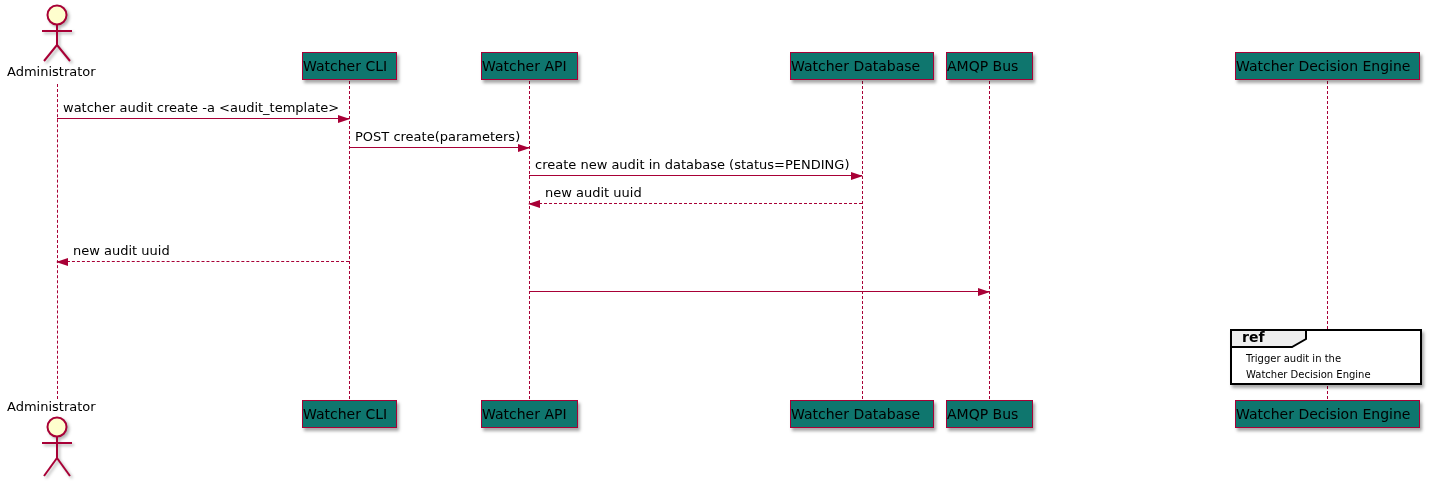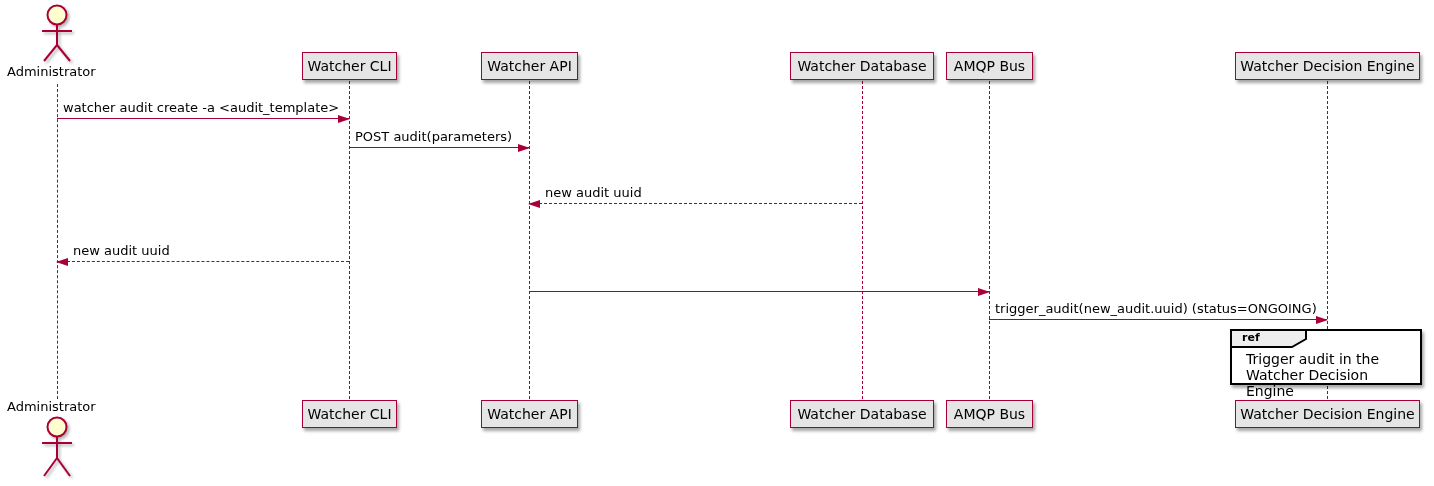--- a/index.html
+++ b/index.html
@@ -4,23 +4,23 @@
 <style>
   html,body{margin:0;padding:0;background:#ffffff;}
   .diagram{
     position:relative;width:1434px;height:486px;background:#ffffff;overflow:hidden;
     font-family:"DejaVu Sans", sans-serif;color:#000;
   }
   
   .lifeline{position:absolute;width:0;border-left:1px dashed #A80036;}
   
   .participant{
-    position:absolute;height:28px;background:#e5e5e5;border:1.7px solid #A80036;
+    position:absolute;height:28px;background:#0f766e;border:1.7px solid #A80036;
     box-shadow:2px 3px 3px rgba(0,0,0,0.35);
-    display:flex;align-items:center;justify-content:center;
+    display:flex;align-items:center;
     font-size:14px;white-space:nowrap;box-sizing:border-box;
   }
   
   .actor-label{position:absolute;font-size:13px;white-space:nowrap;}
   .actor-figure{position:absolute;filter:drop-shadow(2px 2px 1.5px rgba(0,0,0,0.3));}
   
   .msg{position:absolute;height:21px;}
   .msg .line{position:absolute;left:0;right:0;bottom:0;height:0;border-top:1.4px solid #A80036;}
   .msg.dashed .line{border-top-style:dashed;}
   .msg .label{position:absolute;bottom:4px;white-space:nowrap;font-size:13px;}
@@ -31,23 +31,23 @@
   .msg.to-right .head{right:-1px;border-left:12px solid #A80036;}
   .msg.to-left .head{left:-1px;border-right:12px solid #A80036;}
   
   .ref-box{
     position:absolute;background:#ffffff;border:2px solid #000;
     box-shadow:2px 3px 3px rgba(0,0,0,0.35);box-sizing:border-box;
   }
   .ref-tab{position:absolute;top:-2px;left:-2px;width:78px;height:19px;}
   .ref-tab svg{display:block;}
   .ref-keyword{
-    position:absolute;top:0;left:12px;font-size:11px;font-weight:bold;line-height:17px;text-align:center;
+    position:absolute;top:0;left:12px;font-size:14px;font-weight:bold;line-height:17px;text-align:center;
   }
-  .ref-body{padding:20px 20px 0 14px;font-size:14px;line-height:16px;}
+  .ref-body{padding:20px 20px 0 14px;font-size:10px;line-height:16px;}
 </style>
 </head>
 <body>
 
 <div class="diagram">
 
   <div class="lifeline" style="left:57px;top:84px;height:315px;"></div>
   <div class="lifeline" style="left:349px;top:81px;height:318px;"></div>
   <div class="lifeline" style="left:529px;top:81px;height:318px;"></div>
   <div class="lifeline" style="left:862px;top:81px;height:318px;"></div>
@@ -78,40 +78,40 @@
   <div class="participant" style="left:1235px;top:52px;width:185px;">
       <span>Watcher Decision Engine</span>
     </div>
 
   <div class="msg to-right solid" style="left:57px;top:98px;width:292px;text-align:right;">
     <div class="label">watcher audit create -a &lt;audit_template&gt;</div>
     <div class="line"></div>
     <div class="head"></div>
   </div>
   <div class="msg to-right solid" style="left:349px;top:127px;width:180px;">
-    <div class="label">POST audit(parameters)</div>
+    <div class="label">POST create(parameters)</div>
+    <div class="line"></div>
+    <div class="head"></div>
+  </div>
+  <div class="msg to-right solid" style="left:529px;top:155px;width:333px;">
+    <div class="label">create new audit in database (status=PENDING)</div>
     <div class="line"></div>
     <div class="head"></div>
   </div>
   <div class="msg to-left dashed" style="left:529px;top:183px;width:333px;">
     <div class="label">new audit uuid</div>
     <div class="line"></div>
     <div class="head"></div>
   </div>
   <div class="msg to-left dashed" style="left:57px;top:241px;width:292px;">
     <div class="label">new audit uuid</div>
     <div class="line"></div>
     <div class="head"></div>
   </div>
   <div class="msg to-right solid" style="left:529px;top:271px;width:460px;">
-    <div class="line"></div>
-    <div class="head"></div>
-  </div>
-  <div class="msg to-right solid" style="left:989px;top:299px;width:338px;">
-    <div class="label">trigger_audit(new_audit.uuid) (status=ONGOING)</div>
     <div class="line"></div>
     <div class="head"></div>
   </div>
 
   <div class="ref-box" style="left:1230px;top:329px;width:192px;height:56px;">
     <div class="ref-tab">
       <svg width="78" height="19" viewBox="0 0 78 19">
         <path d="M1,1 H76 V10 L62,18 H1 Z" fill="#EEEEEE" stroke="#000000" stroke-width="2"></path>
       </svg>
       <div class="ref-keyword">ref</div>

